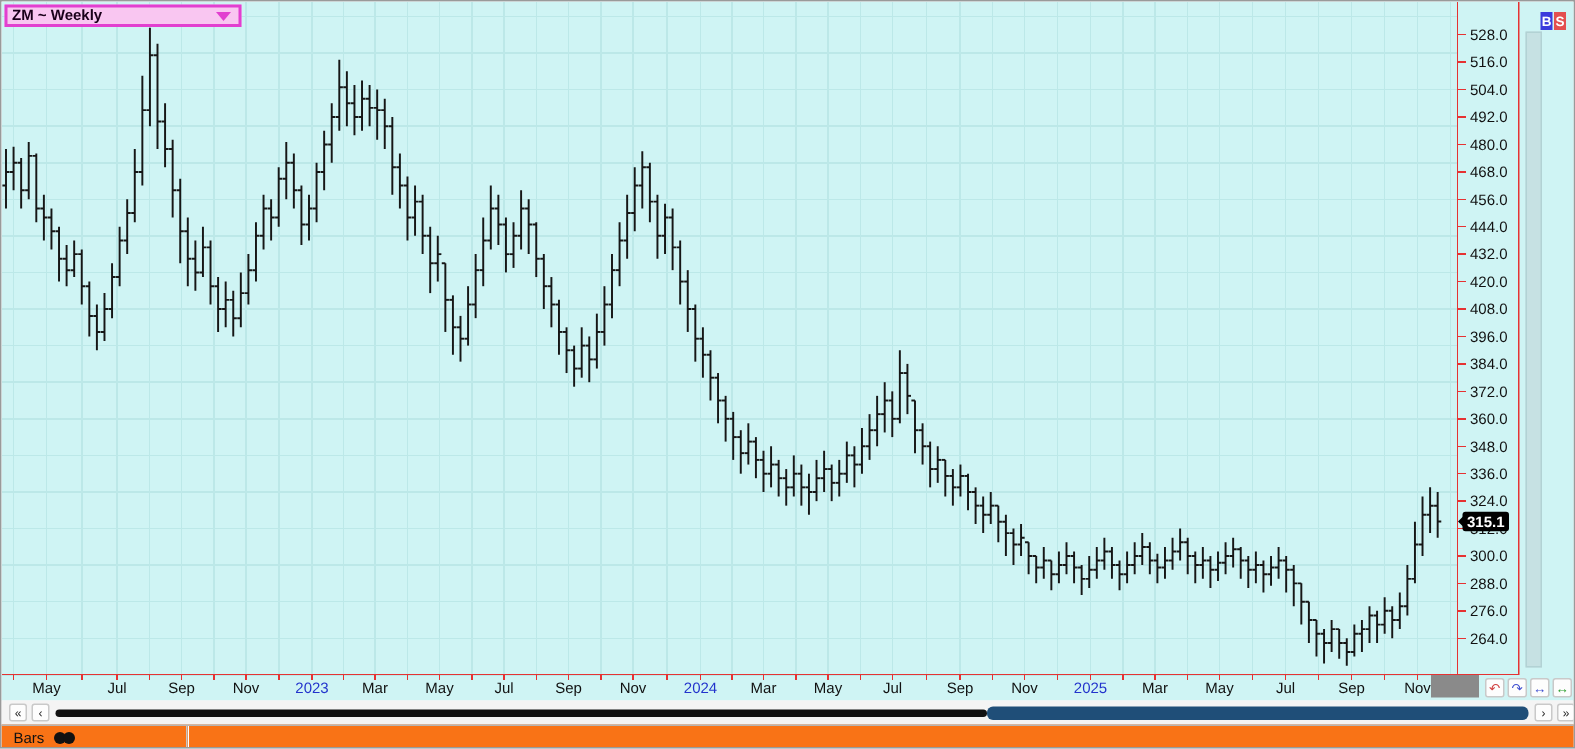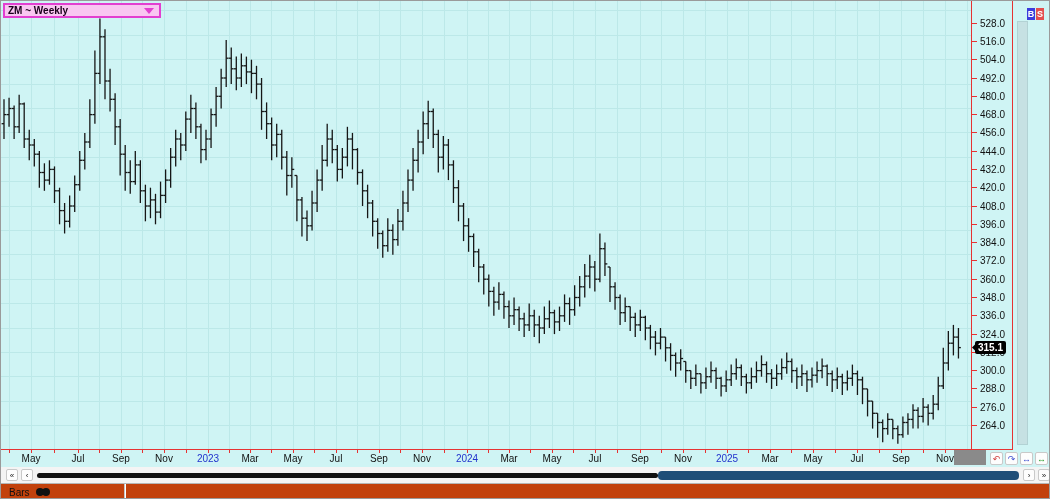--- a/index.html
+++ b/index.html
@@ -24,21 +24,21 @@
   .axis-drag-handle{position:absolute;left:953px;top:449px;width:32px;height:15px;background:#8a8a8a;}
   .nav-buttons{position:absolute;left:989px;top:451px;display:flex;gap:2px;}
   .nav-btn{width:13px;height:13px;background:#fdfdfd;border:1px solid #c9c9c9;border-radius:2px;
       box-sizing:border-box;font-size:9px;line-height:10px;text-align:center;cursor:pointer;padding:0;}
   .h-scroll-row{position:absolute;left:0;top:466px;width:1050px;height:16px;background:#f4f4f4;}
   .scroll-btn{position:absolute;top:2px;width:12px;height:12px;background:#fdfdfd;
       border:1px solid #c9c9c9;border-radius:2px;box-sizing:border-box;
       font-size:8px;line-height:9px;text-align:center;color:#222;cursor:pointer;padding:0;}
   .scroll-extent{position:absolute;left:36px;top:6px;width:621px;height:5px;background:#111;border-radius:3px;}
   .scroll-thumb{position:absolute;left:657px;top:4px;width:361px;height:9px;background:#1f4e78;border-radius:4px;cursor:grab;}
-  .status-bar{position:absolute;left:0;top:482px;width:1050px;height:17px;background:#c2410c;
+  .status-bar{position:absolute;left:0;top:482px;width:1050px;height:17px;background:#f97316;
       border-top:1px solid #b5b5b5;box-sizing:border-box;display:flex;align-items:center;}
   .status-cell{display:flex;align-items:center;height:100%;padding:0 8px;
       border-right:1px solid #c6c6c6;box-shadow:1px 0 0 #fff;min-width:124px;box-sizing:border-box;}
   .status-cell .txt{font-size:10px;color:#111;margin-right:6px;}
   .dot{width:8px;height:8px;border-radius:50%;background:#111;display:inline-block;}
   .dot+.dot{margin-left:-2px;}
 </style>
 </head>
 <body>
 

